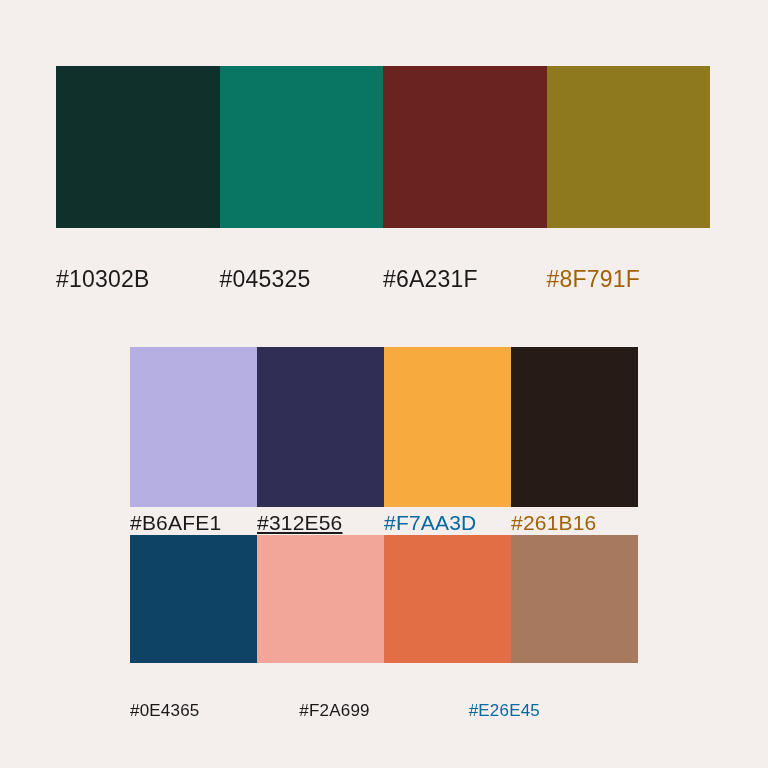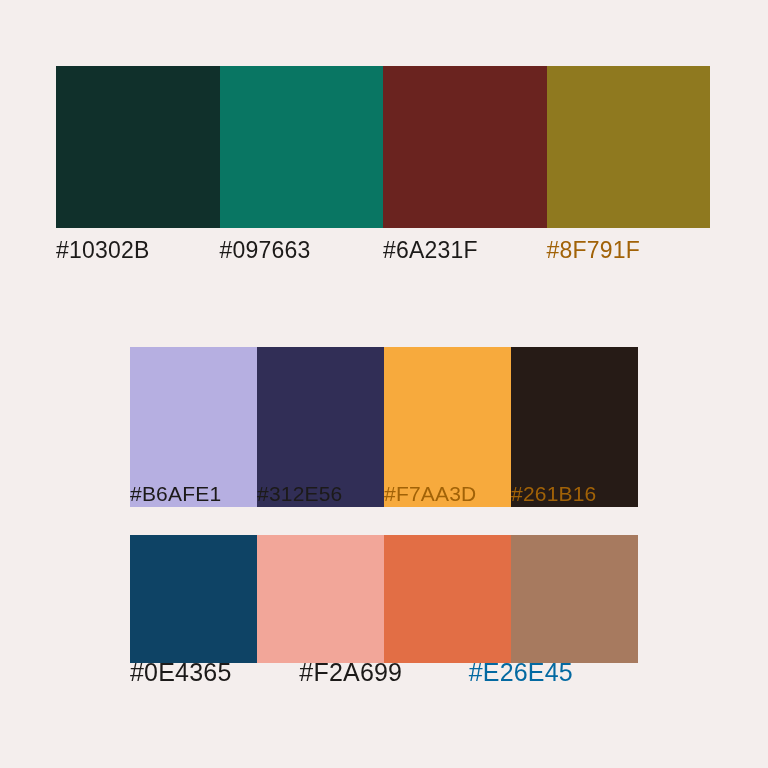--- a/index.html
+++ b/index.html
@@ -29,20 +29,21 @@
     width: 100%;
     height: 100%;
   }
   .swatch {
     flex: 1 1 0;
     height: 100%;
   }
   .label-strip {
     display: flex;
     width: 100%;
+    margin-top: 29px;
   }
   .swatch-label {
     flex: 1 1 0;
     color: #1C1A19;
     white-space: nowrap;
     letter-spacing: 0.2px;
   }
 
   
   #group-1 {
@@ -77,56 +78,56 @@
   
   #group-3 {
     left: 130px;
     top: 535px;
     width: 508px;
     height: 128px;
   }
   #group-3 .label-strip {
     position: absolute;
     left: 0;
-    top: 124px;
-    font-size: 25px;
+    top: 134px;
+    font-size: 17px;
     line-height: 26px;
   }
 </style>
 </head>
 <body>
 
 <div id="canvas" style="background-color: rgb(244, 238, 237);">
 
   <div class="palette-group" id="group-1">
     <div class="swatch-strip">
       <div class="swatch" style="background-color: rgb(16, 48, 43);"></div>
       <div class="swatch" style="background-color: rgb(9, 118, 99);"></div>
       <div class="swatch" style="background-color: rgb(106, 35, 31);"></div>
       <div class="swatch" style="background-color: rgb(143, 121, 31);"></div>
     </div>
     <div class="label-strip">
       <div class="swatch-label" style="color: rgb(28, 26, 25);">#10302B</div>
-      <div class="swatch-label" style="color: rgb(28, 26, 25);">#097663</div>
+      <div class="swatch-label" style="color: rgb(28, 26, 25);">#045325</div>
       <div class="swatch-label" style="color: rgb(28, 26, 25);">#6A231F</div>
       <div class="swatch-label" style="color: #a16207;">#8F791F</div>
     </div>
   </div>
 
   <div class="palette-group" id="group-2">
     <div class="swatch-strip">
       <div class="swatch" style="background-color: rgb(182, 175, 225);"></div>
       <div class="swatch" style="background-color: rgb(49, 46, 86);"></div>
       <div class="swatch" style="background-color: rgb(247, 170, 61);"></div>
       <div class="swatch" style="background-color: rgb(38, 27, 22);"></div>
     </div>
     <div class="label-strip">
       <div class="swatch-label" style="color: rgb(28, 26, 25);">#B6AFE1</div>
-      <div class="swatch-label" style="color: rgb(28, 26, 25);">#312E56</div>
-      <div class="swatch-label" style="color: #a16207;">#F7AA3D</div>
+      <div class="swatch-label" style="color: rgb(28, 26, 25); text-decoration: underline;">#312E56</div>
+      <div class="swatch-label" style="color: #0369a1;">#F7AA3D</div>
       <div class="swatch-label" style="color: #a16207;">#261B16</div>
     </div>
   </div>
 
   <div class="palette-group" id="group-3">
     <div class="swatch-strip">
       <div class="swatch" style="background-color: rgb(14, 67, 101);"></div>
       <div class="swatch" style="background-color: rgb(242, 166, 153);"></div>
       <div class="swatch" style="background-color: rgb(226, 110, 69);"></div>
       <div class="swatch" style="background-color: rgb(167, 122, 95);"></div>

